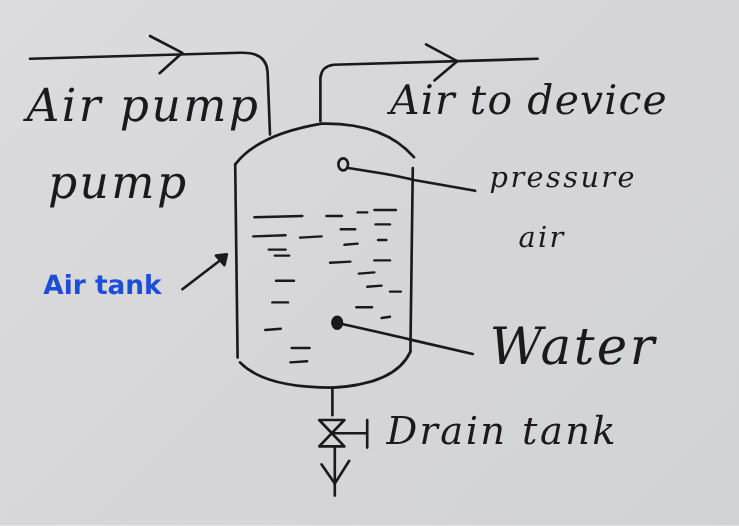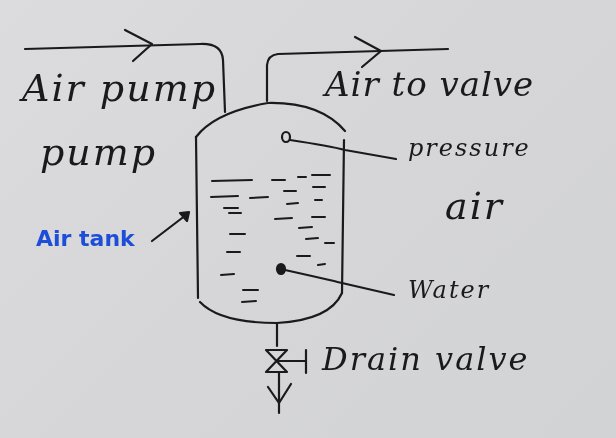--- a/index.html
+++ b/index.html
@@ -86,18 +86,18 @@
     <path d="M279 373 L279 413"></path>
     <path d="M268 387 L279 403 L291 384"></path>
 
     <path d="M152 241 L186 215"></path>
     <path d="M180 213 L189 212 L187 221 Z" fill="#1a1a1a"></path>
   </g>
 </svg>
 
 <div class="hand" style="left:22px; top:66px; font-size:38px;">Air pump</div>
 <div class="hand" style="left:40px; top:130px; font-size:38px;">pump</div>
-<div class="hand" style="left:325px; top:64px; font-size:34px; letter-spacing:1px;">Air to valve</div>
+<div class="hand" style="left:325px; top:64px; font-size:34px; letter-spacing:1px;">Air to device</div>
 <div class="hand" style="left:408px; top:134px; font-size:24px;">pressure</div>
-<div class="hand" style="left:432px; top:184px; font-size:38px;margin-left:13px;">air</div>
-<div class="hand" style="left:408px; top:276px; font-size:24px;">Water</div>
-<div class="hand" style="left:322px; top:340px; font-size:32px;">Drain valve</div>
+<div class="hand" style="left:432px; top:184px; font-size:24px;">air</div>
+<div class="hand" style="left:408px; top:264px; font-size:43px;">Water</div>
+<div class="hand" style="left:322px; top:340px; font-size:32px;">Drain tank</div>
 <div class="printed" style="left:36px; top:226px; font-size:22px;">Air tank</div>
 
 </body></html>

